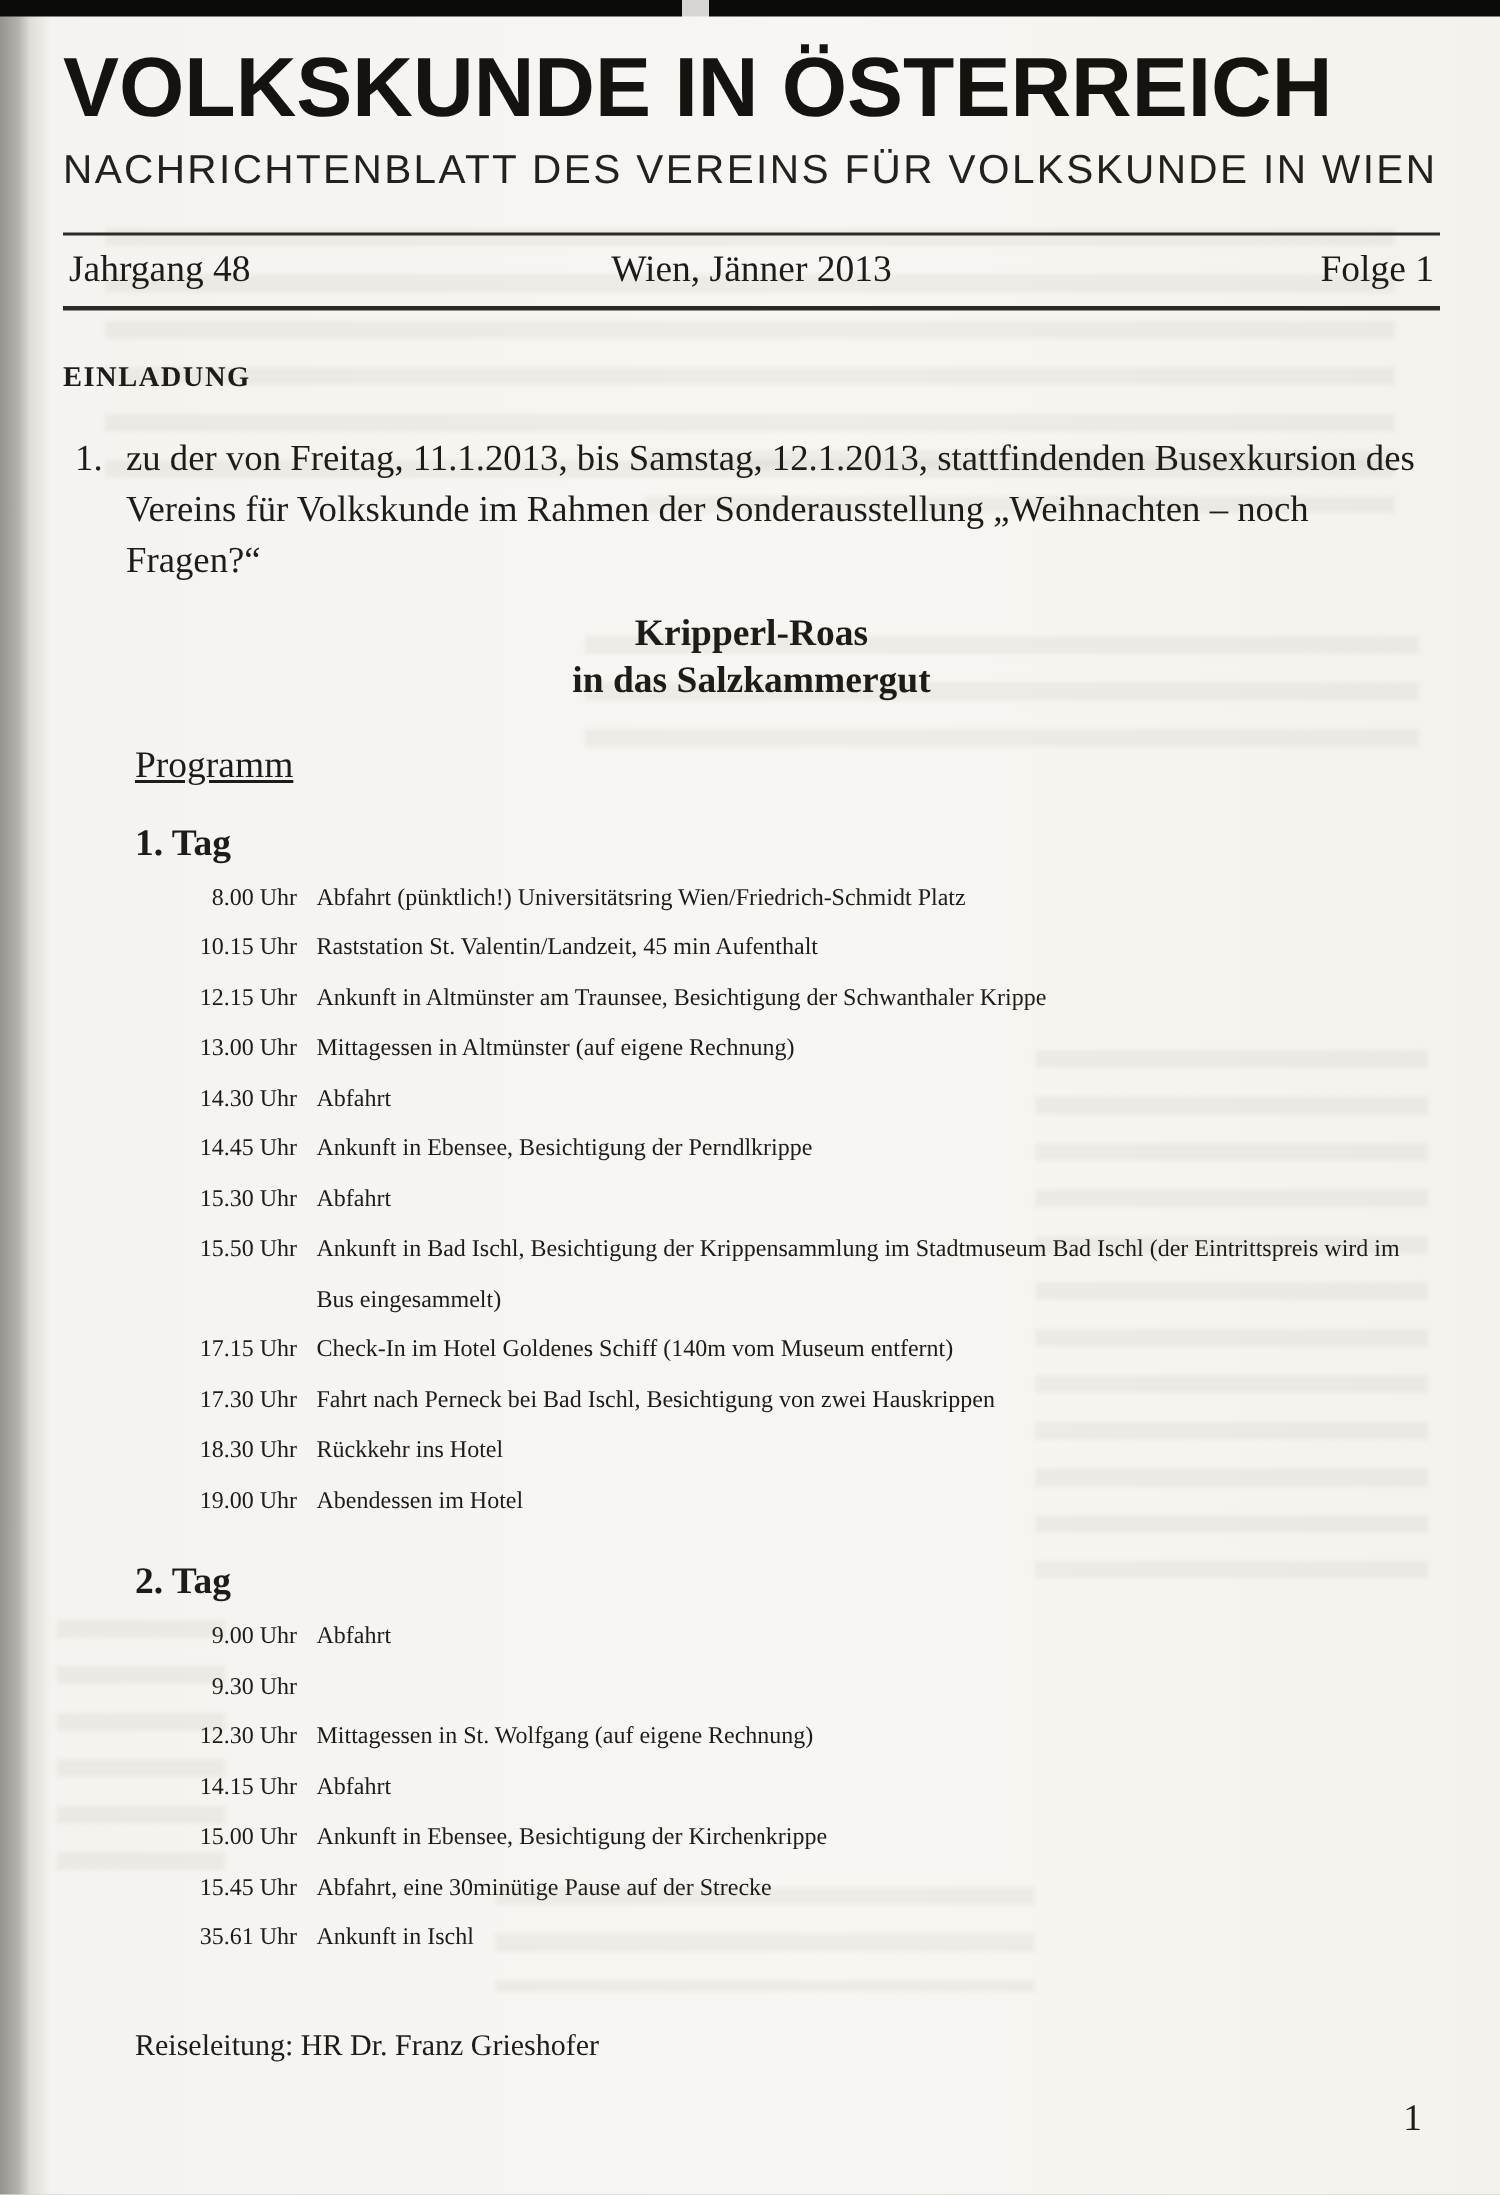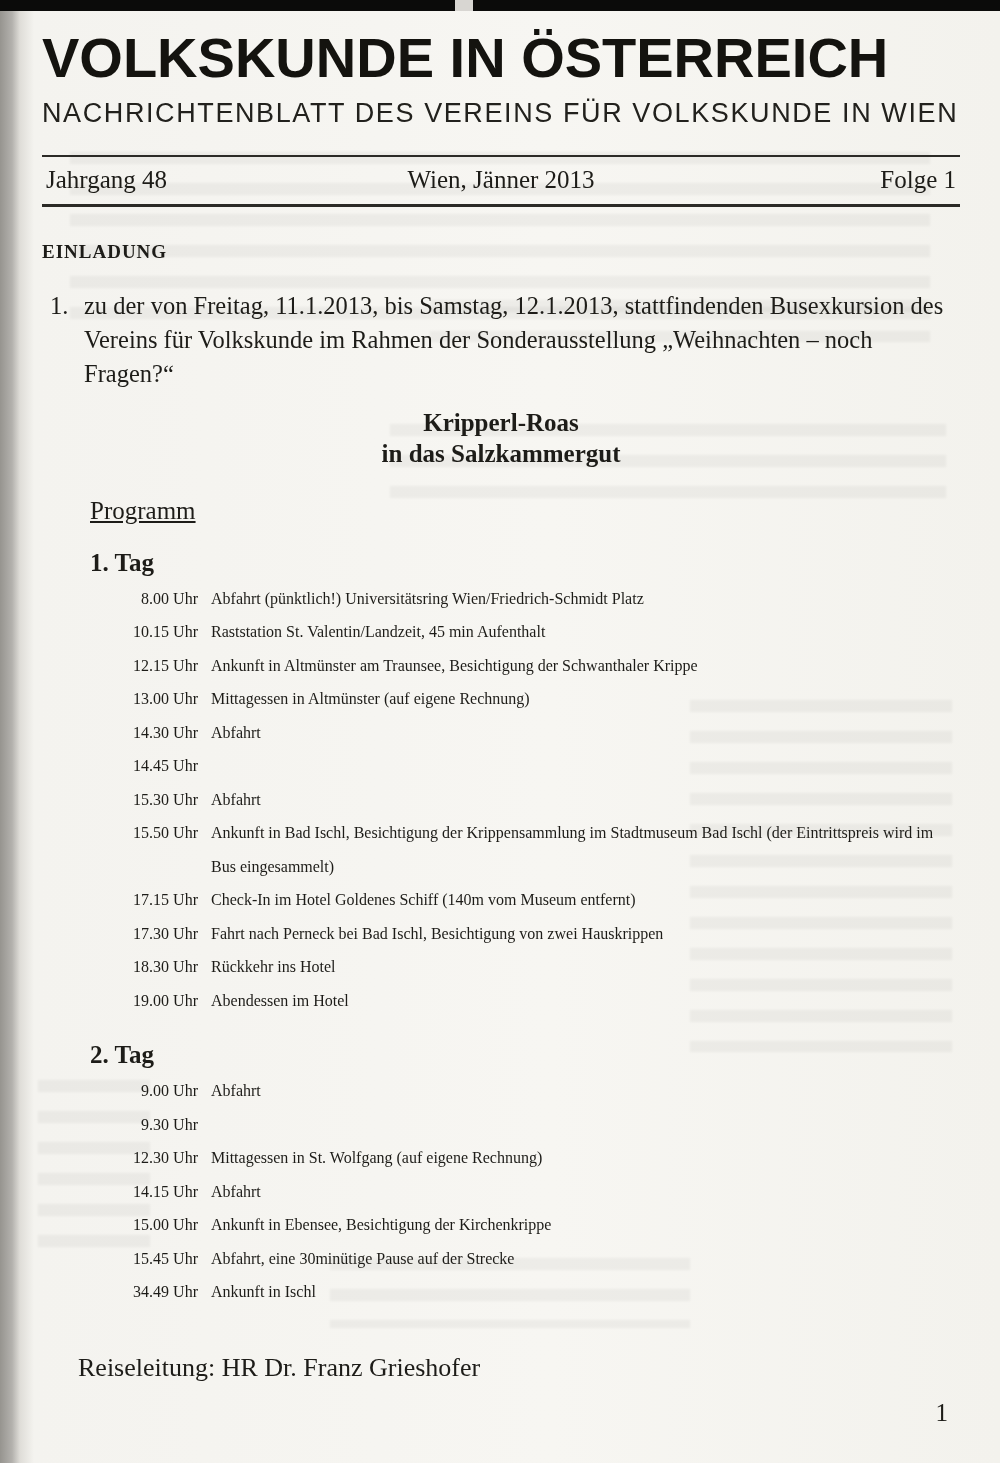--- a/index.html
+++ b/index.html
@@ -104,22 +104,22 @@
     display:grid;
     grid-template-columns:156px 1fr;
     column-gap:13px;
     font-size:16px;
     line-height:33.5px;
     padding-right:6px;
   }
   .sched .time{text-align:right;white-space:nowrap}
   .day2{margin-top:2px}
   .leader{
-    margin:44px 0 0 36px;
-    font-size:26px;
+    margin:44px 0 0 48px;
+    font-size:20px;
   }
   .pagenum{
     position:absolute;
     right:52px;
     bottom:36px;
     font-size:25px;
   }
 </style>
 </head>
 <body>
@@ -185,20 +185,21 @@
             <span class="desc">Mittagessen in Altmünster (auf eigene Rechnung)</span>
           </div>
 
           <div class="row">
             <span class="time">14.30 Uhr</span>
             <span class="desc">Abfahrt</span>
           </div>
 
           <div class="row">
             <span class="time">14.45 Uhr</span>
+            <span class="desc">Ankunft in Ebensee, Besichtigung der Perndlkrippe</span>
           </div>
 
           <div class="row">
             <span class="time">15.30 Uhr</span>
             <span class="desc">Abfahrt</span>
           </div>
 
           <div class="row">
             <span class="time">15.50 Uhr</span>
             <span class="desc">Ankunft in Bad Ischl, Besichtigung der Krippensammlung im Stadt­museum Bad Ischl (der Eintrittspreis wird im Bus eingesammelt)</span>
@@ -253,21 +254,21 @@
             <span class="time">15.00 Uhr</span>
             <span class="desc">Ankunft in Ebensee, Besichtigung der Kirchenkrippe</span>
           </div>
 
           <div class="row">
             <span class="time">15.45 Uhr</span>
             <span class="desc">Abfahrt, eine 30minütige Pause auf der Strecke</span>
           </div>
 
           <div class="row">
-            <span class="time">34.49 Uhr</span>
+            <span class="time">35.61 Uhr</span>
             <span class="desc">Ankunft in Ischl</span>
           </div>
         </div>
     </section>
 
     <p class="leader">Reiseleitung: HR Dr. Franz Grieshofer</p>
 
     <div class="pagenum">1</div>
   </div>
 </div>

